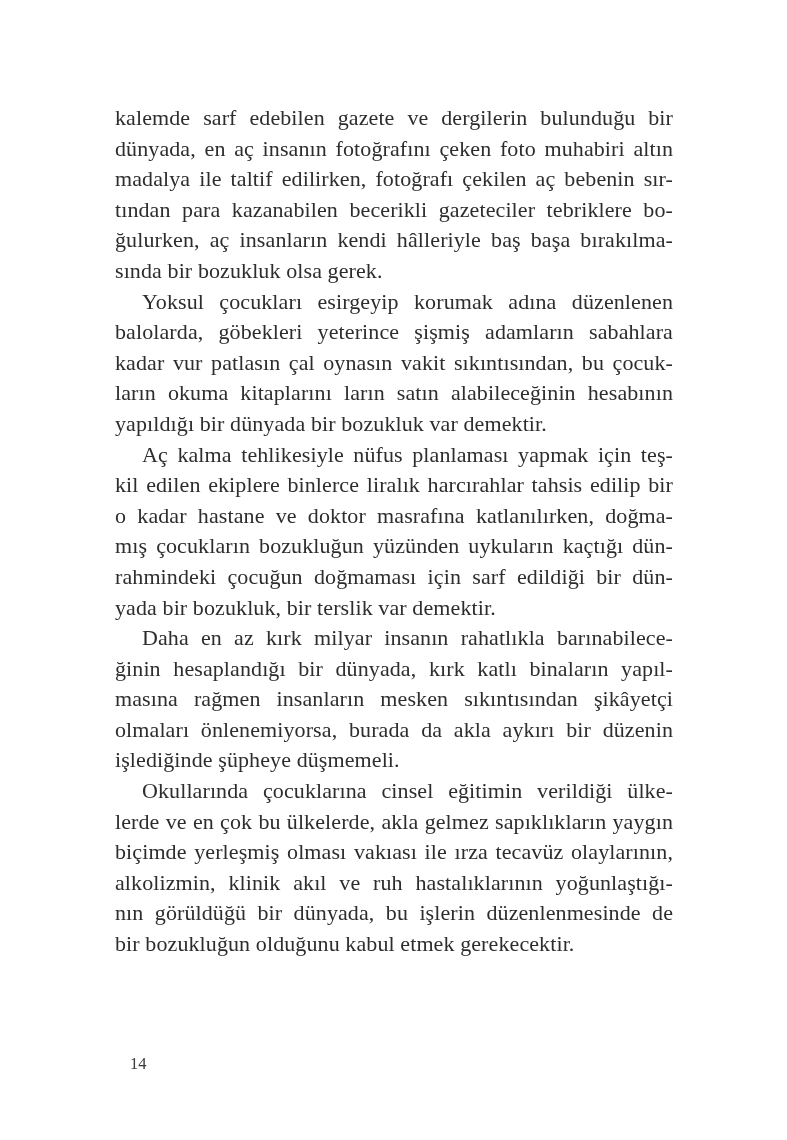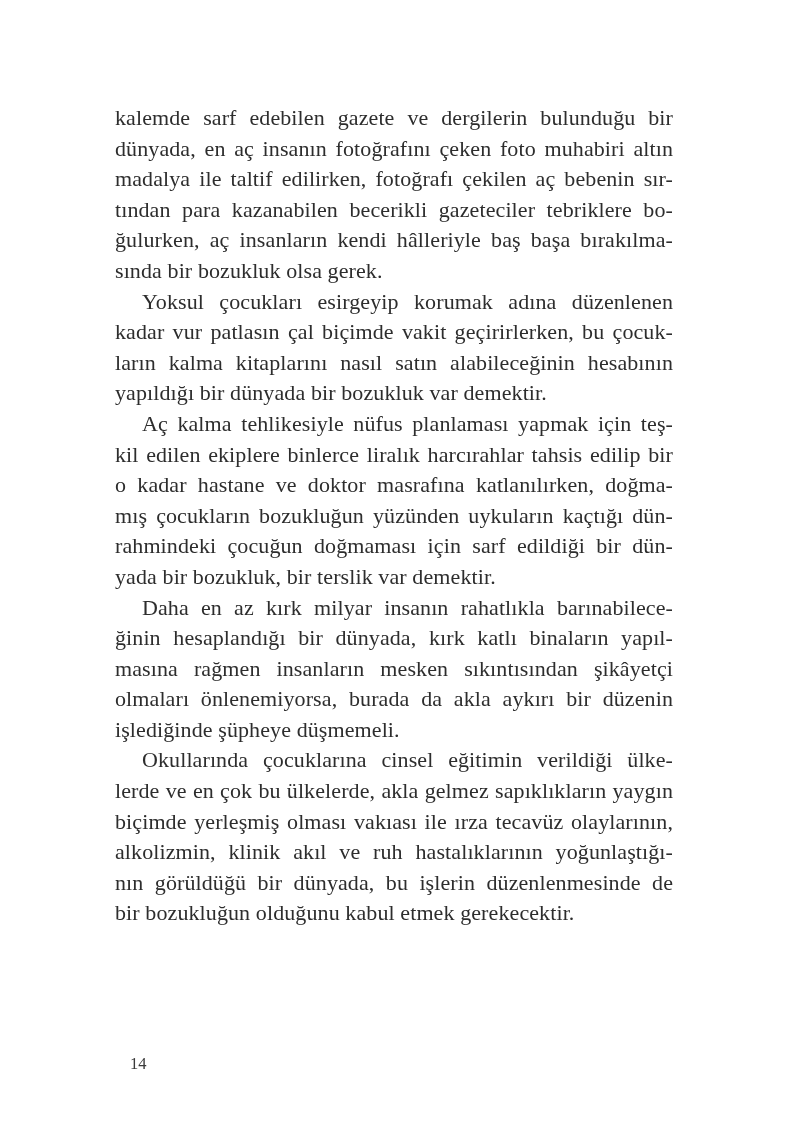--- a/index.html
+++ b/index.html
@@ -50,22 +50,23 @@
       <div class="paragraph">
         <div class="line">kalemde sarf edebilen gazete ve dergilerin bulunduğu bir</div>
         <div class="line">dünyada, en aç insanın fotoğrafını çeken foto muhabiri altın</div>
         <div class="line">madalya ile taltif edilirken, fotoğrafı çekilen aç bebenin sır-</div>
         <div class="line">tından para kazanabilen becerikli gazeteciler tebriklere bo-</div>
         <div class="line">ğulurken, aç insanların kendi hâlleriyle baş başa bırakılma-</div>
         <div class="line last">sında bir bozukluk olsa gerek.</div>
       </div>
       <div class="paragraph">
         <div class="line indent">Yoksul çocukları esirgeyip korumak adına düzenlenen</div>
-        <div class="line">kadar vur patlasın çal biçimde vakit geçirirlerken, bu çocuk-</div>
-        <div class="line">ların kalma kitaplarını nasıl satın alabileceğinin hesabının</div>
+        <div class="line">balolarda, göbekleri yeterince şişmiş adamların sabahlara</div>
+        <div class="line">kadar vur patlasın çal oynasın vakit sıkıntısından, bu çocuk-</div>
+        <div class="line">ların okuma kitaplarını ların satın alabileceğinin hesabının</div>
         <div class="line last">yapıldığı bir dünyada bir bozukluk var demektir.</div>
       </div>
       <div class="paragraph">
         <div class="line indent">Aç kalma tehlikesiyle nüfus planlaması yapmak için teş-</div>
         <div class="line">kil edilen ekiplere binlerce liralık harcırahlar tahsis edilip bir</div>
         <div class="line">o kadar hastane ve doktor masrafına katlanılırken, doğma-</div>
         <div class="line">mış çocukların bozukluğun yüzünden uykuların kaçtığı dün-</div>
       </div>
       <div class="paragraph">
         <div class="line">rahmindeki çocuğun doğmaması için sarf edildiği bir dün-</div>

